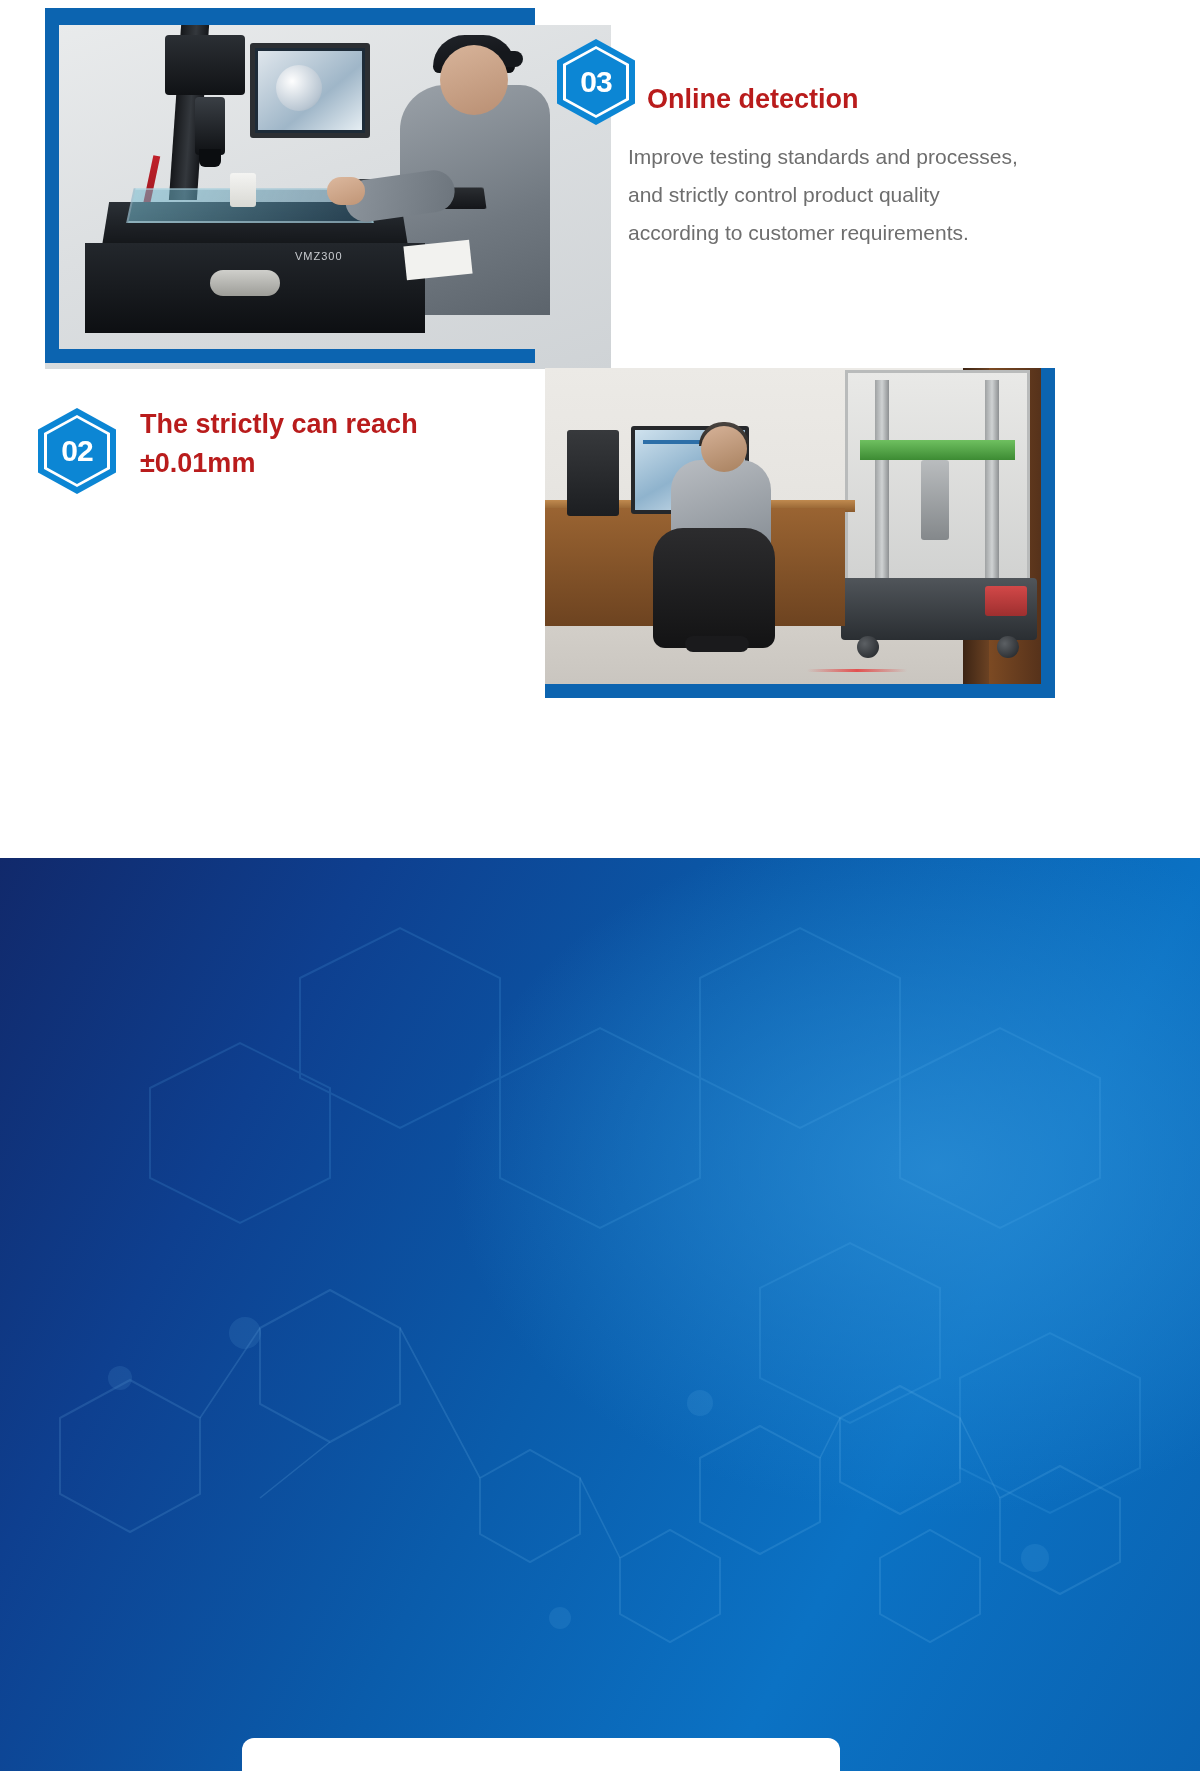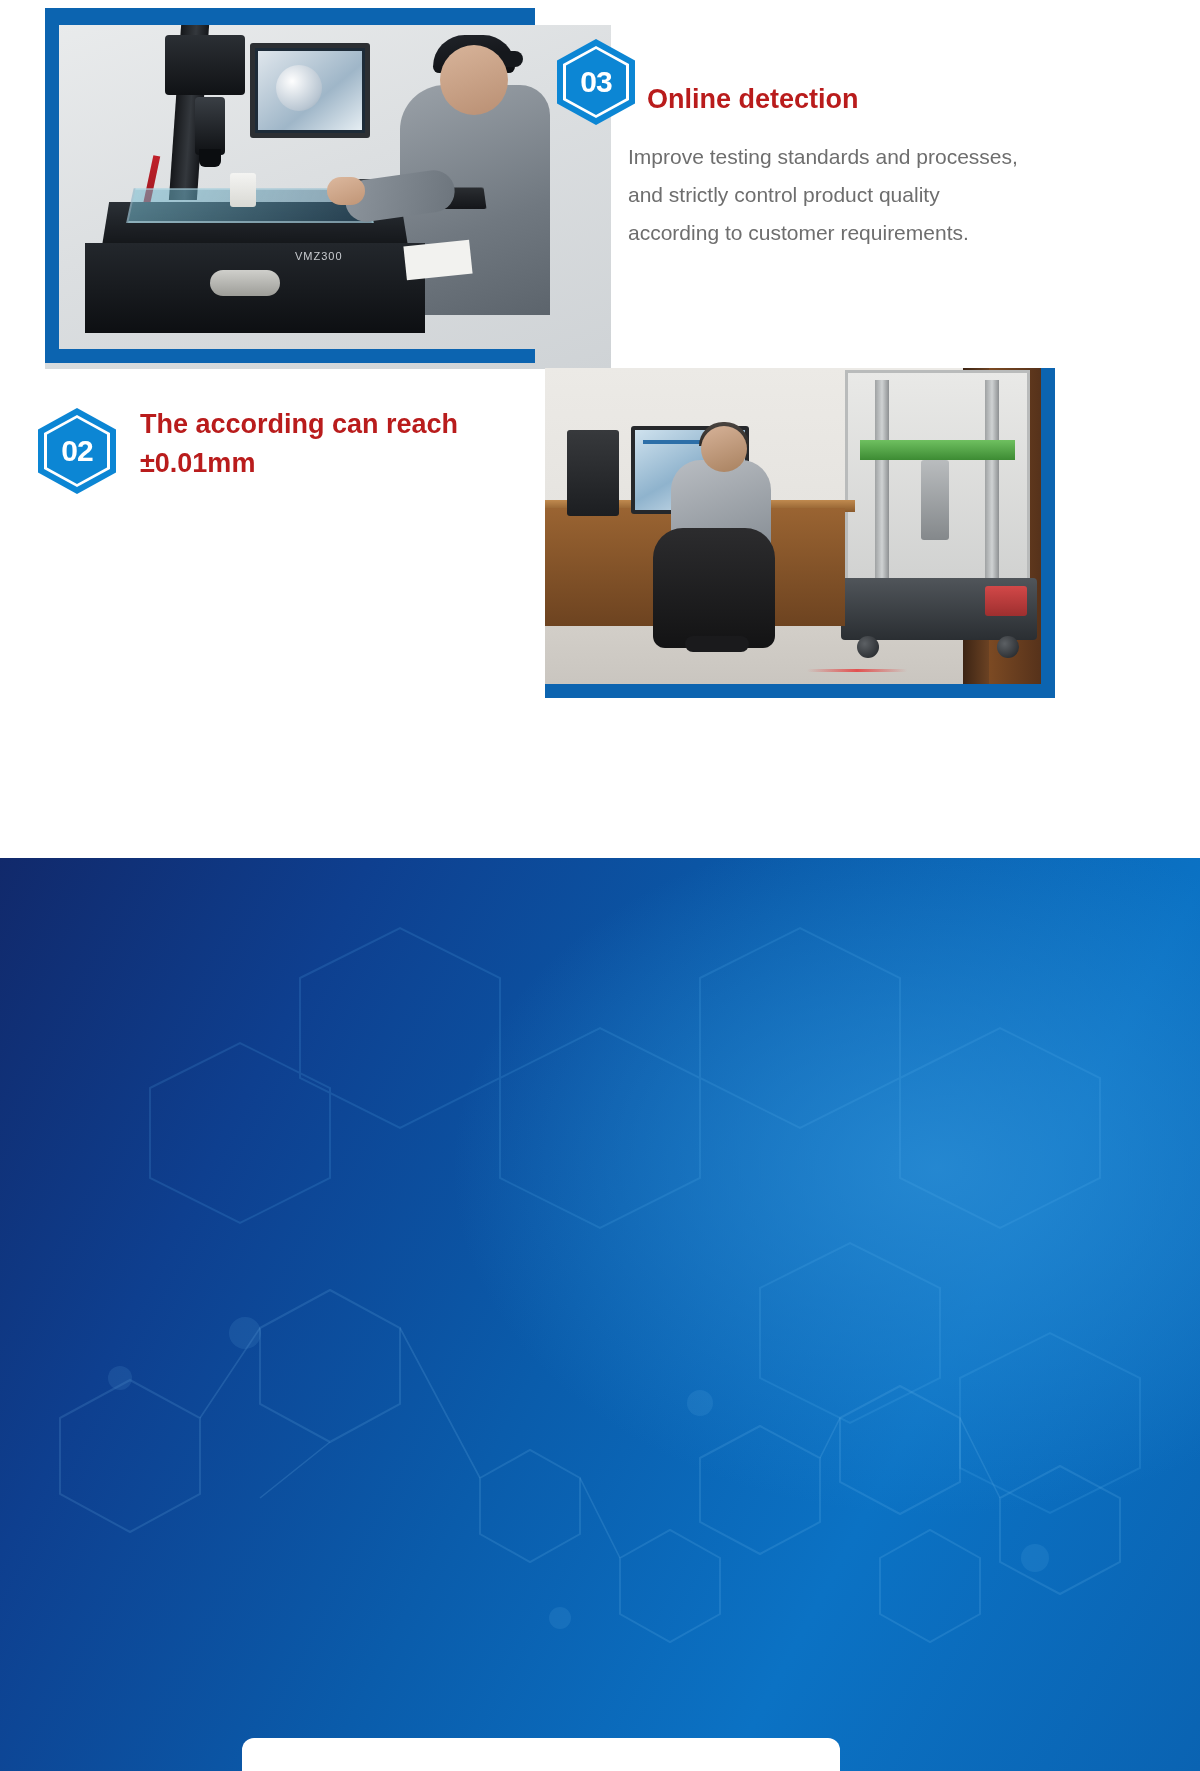--- a/index.html
+++ b/index.html
@@ -313,21 +313,21 @@
   </div>
   <div class="feat-title t03">Online detection</div>
   <div class="feat-body p03">Improve testing standards and processes, and strictly control product quality according to customer requirements.</div>
 
   <div class="hex-badge b04">
     <div class="hex-outer"></div>
     <div class="hex-line"></div>
     <div class="hex-in"></div>
     <div class="hex-num">02</div>
   </div>
-  <div class="feat-title t04">The according can reach ±0.01mm</div>
+  <div class="feat-title t04">The strictly can reach ±0.01mm</div>
 
   <div class="photo-frame photo2">
     <div class="inner">
       <div class="scene">
         <div class="s2-wall"></div>
         <div class="s2-floor"></div>
         <div class="s2-doorframe"></div>
         <div class="s2-door"></div>
         <div class="s2-handle"></div>
         <div class="s2-machine"></div>

